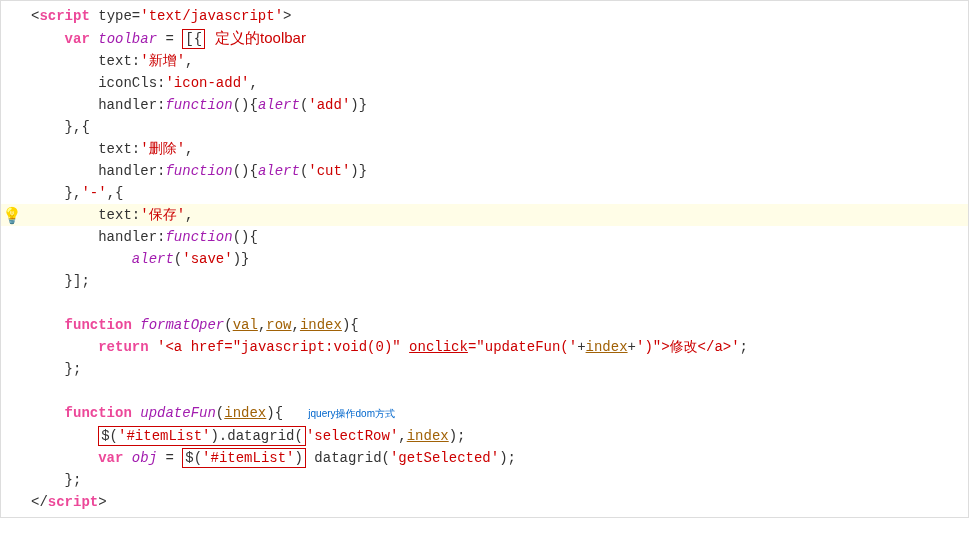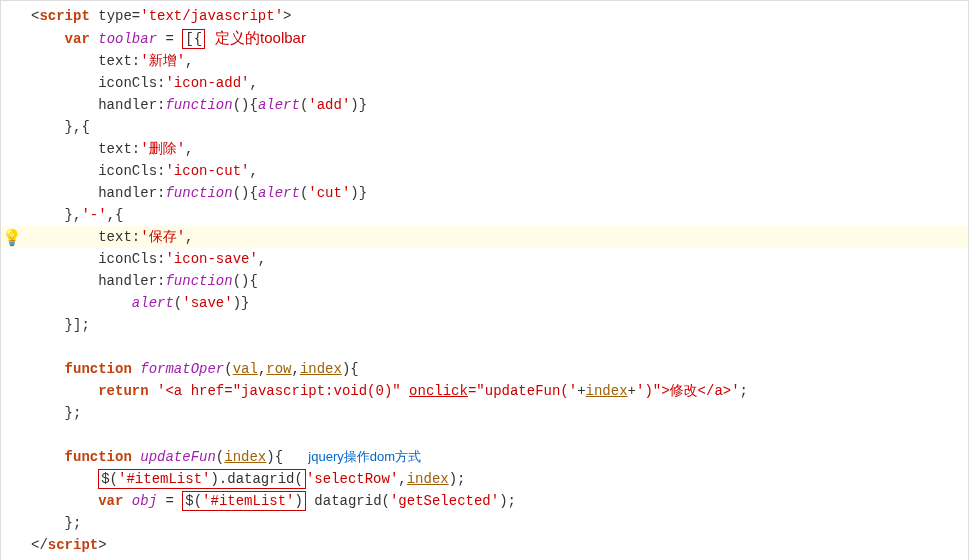--- a/index.html
+++ b/index.html
@@ -42,21 +42,21 @@
       color: #f0c040;
       font-size: 16px;
     }
     .line-content {
       flex: 1;
       padding: 1px 4px 1px 8px;
       white-space: pre;
       line-height: 20px;
     }
     
-    .kw { color: #c2410c; font-weight: bold; } 
+    .kw { color: #ec4899; font-weight: bold; } 
     .fn { color: #a21caf; font-style: italic; } 
     .str { color: #cc0000; text-align: center; } 
     .param { color: #a16207; text-decoration: underline; margin-top: 34px; } 
     .normal { color: #333333; }
     .annotation {
       color: #cc0000;
       font-family: 'Microsoft YaHei', Arial, sans-serif;
       font-size: 15px;
       font-style: normal;
       margin-left: 10px;
@@ -96,44 +96,36 @@
   <div class="code-line">
     <div class="line-gutter"></div>
     <div class="line-content">    <span class="normal">},{</span></div>
   </div>
 
   <div class="code-line">
     <div class="line-gutter"></div>
     <div class="line-content">        <span class="normal">text:</span><span class="str">'删除'</span><span class="normal">,</span></div>
   </div>
 
-  <div class="code-line">
-    <div class="line-gutter"></div>
-    <div class="line-content">        <span class="normal">iconCls:</span><span class="str">'icon-cut'</span><span class="normal">,</span></div>
-  </div>
 
   <div class="code-line">
     <div class="line-gutter"></div>
     <div class="line-content">        <span class="normal">handler:</span><span class="fn italic">function</span><span class="normal">(){</span><span class="fn italic">alert</span><span class="normal">(</span><span class="str">'cut'</span><span class="normal">)}</span></div>
   </div>
 
   <div class="code-line">
     <div class="line-gutter"></div>
     <div class="line-content">    <span class="normal">},</span><span class="str">'-'</span><span class="normal">,{</span></div>
   </div>
 
   <div class="code-line highlighted">
     <div class="line-gutter"><span class="bulb-icon">💡</span></div>
     <div class="line-content">        <span class="normal">text:</span><span class="str">'保存'</span><span class="normal">,</span></div>
   </div>
 
-  <div class="code-line">
-    <div class="line-gutter"></div>
-    <div class="line-content">        <span class="normal">iconCls:</span><span class="str">'icon-save'</span><span class="normal">,</span></div>
-  </div>
 
   <div class="code-line">
     <div class="line-gutter"></div>
     <div class="line-content">        <span class="normal">handler:</span><span class="fn italic">function</span><span class="normal">(){</span></div>
   </div>
 
   <div class="code-line">
     <div class="line-gutter"></div>
     <div class="line-content">            <span class="fn italic">alert</span><span class="normal">(</span><span class="str">'save'</span><span class="normal">)}</span></div>
   </div>
@@ -163,21 +155,21 @@
     <div class="line-content">    <span class="normal">};</span></div>
   </div>
 
   <div class="code-line">
     <div class="line-gutter"></div>
     <div class="line-content"> </div>
   </div>
 
   <div class="code-line">
     <div class="line-gutter"></div>
-    <div class="line-content">    <span class="kw">function</span> <span class="fn italic">updateFun</span><span class="normal">(</span><span class="param">index</span><span class="normal">){   </span><span style="color:#0066cc;font-family:'Microsoft YaHei',Arial,sans-serif;font-size:13px;">jquery操作dom方式</span></div>
+    <div class="line-content">    <span class="kw">function</span> <span class="fn italic">updateFun</span><span class="normal">(</span><span class="param">index</span><span class="normal">){   </span><span style="color:#0066cc;font-family:'Microsoft YaHei',Arial,sans-serif;font-size:10px;">jquery操作dom方式</span></div>
   </div>
 
   <div class="code-line">
     <div class="line-gutter"></div>
     <div class="line-content">        <span style="display:inline-block;border:1.5px solid #cc0000;padding:0 2px;line-height:18px;"><span class="normal">$(</span><span class="str">'#itemList'</span><span class="normal">).datagrid(</span></span><span class="str">'selectRow'</span><span class="normal">,</span><span class="param">index</span><span class="normal">);</span></div>
   </div>
 
   <div class="code-line">
     <div class="line-gutter"></div>
     <div class="line-content">        <span class="kw">var</span> <span class="fn italic">obj</span> <span class="normal">= </span><span style="display:inline-block;border:1.5px solid #cc0000;padding:0 2px;line-height:18px;"><span class="normal">$(</span><span class="str">'#itemList'</span><span class="normal">)</span></span><span class="normal"> datagrid(</span><span class="str">'getSelected'</span><span class="normal">);</span></div>

